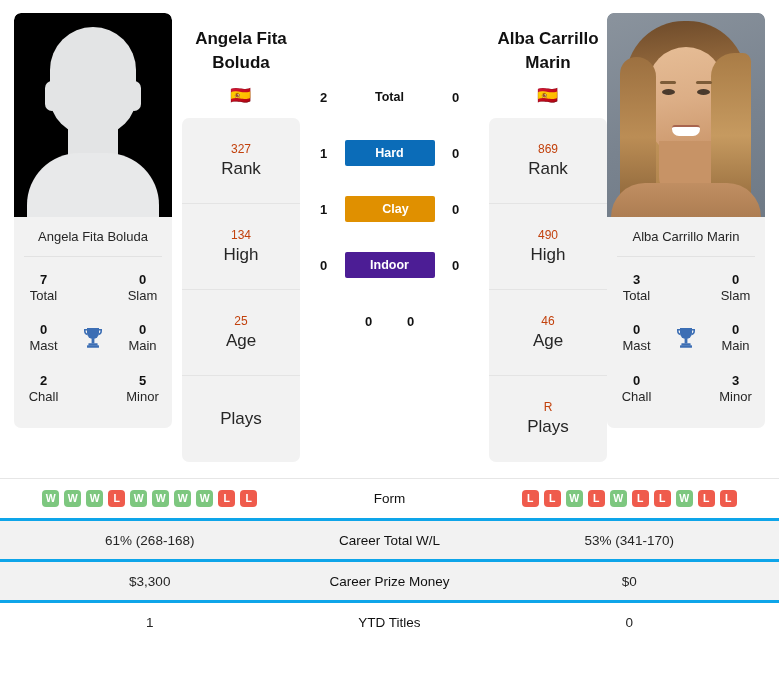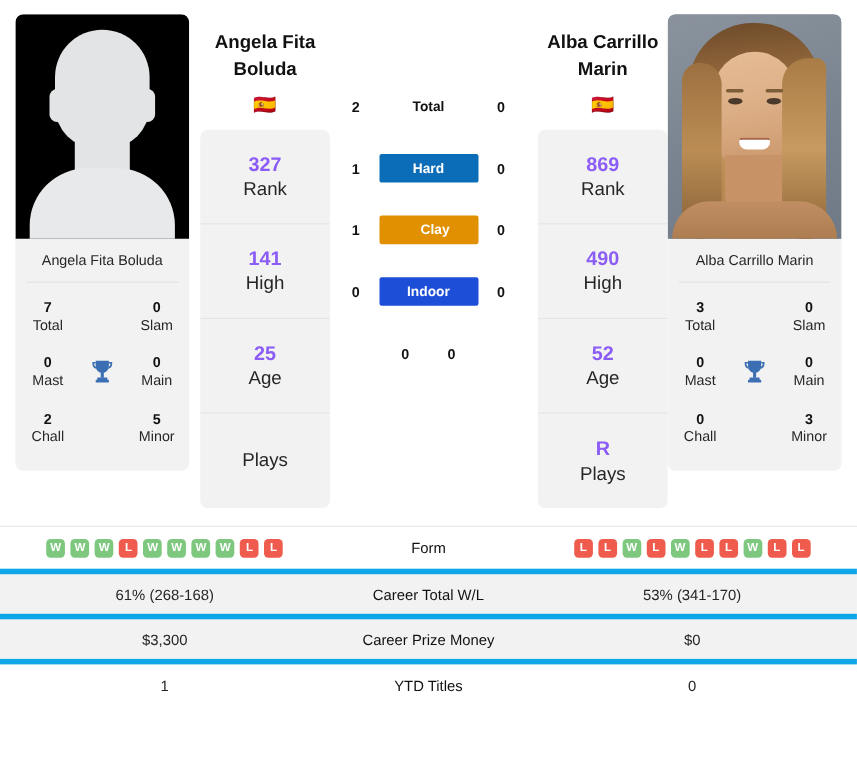--- a/index.html
+++ b/index.html
@@ -256,23 +256,23 @@
     display: flex;
     flex-direction: column;
     align-items: center;
     justify-content: center;
     line-height: 1.3;
     border-bottom: 1px solid #e4e4e4;
     box-sizing: border-box;
   }
   .stat-item:last-child { border-bottom: none; }
   .stat-val {
-    font-size: 18px;
-    font-weight: bold;
-    color: #8b5cf6;
+    font-size: 12px;
+    font-weight: normal;
+    color: #c2410c;
   }
   .stat-lab {
     font-size: 17px;
     color: #262626;
   }
 
   
   .h2h {
     flex: 1 1 auto;
     display: flex;
@@ -320,21 +320,21 @@
     border-collapse: collapse;
     table-layout: fixed;
   }
   .cmp-table tr { height: 41px; }
   .cmp-table tr.shaded { background: #f2f2f2; }
   .cmp-table td {
     text-align: center;
     font-size: 13.5px;
     color: #262626;
     vertical-align: middle;
-    border-top: 5px solid #0ea5e9;
+    border-top: 3px solid #0ea5e9;
     padding: 0;
   }
   .cmp-table tr:first-child td { border-top: 1px solid #e6e6e6; }
   .cmp-table td.mid {
     font-weight: normal;
     color: #111;
     width: 180px;
   }
   .form-wrap {
     display: flex;
@@ -417,21 +417,21 @@
 
     <div class="stat-col">
       <div class="player-title">Angela Fita Boluda</div>
       <div class="flag">🇪🇸</div>
       <div class="stat-box" style="margin-top:14px;">
         <div class="stat-item">
           <div class="stat-val">327</div>
           <div class="stat-lab">Rank</div>
         </div>
         <div class="stat-item">
-          <div class="stat-val">141</div>
+          <div class="stat-val">134</div>
           <div class="stat-lab">High</div>
         </div>
         <div class="stat-item">
           <div class="stat-val">25</div>
           <div class="stat-lab">Age</div>
         </div>
         <div class="stat-item">
           <div class="stat-val"></div>
           <div class="stat-lab">Plays</div>
         </div>
@@ -456,21 +456,21 @@
       <div class="h2h-row">
         <div class="h2h-num">1</div>
         <div class="h2h-mid">
           <span class="surface-badge" id="badge-clay" style="background: rgb(224, 144, 0); padding-left: 12px;">Clay</span>
         </div>
         <div class="h2h-num">0</div>
       </div>
       <div class="h2h-row">
         <div class="h2h-num">0</div>
         <div class="h2h-mid">
-          <span class="surface-badge" id="badge-indoor" style="background: #1d4ed8; text-align: center;">Indoor</span>
+          <span class="surface-badge" id="badge-indoor" style="background: #4c1d95; text-align: center;">Indoor</span>
         </div>
         <div class="h2h-num">0</div>
       </div>
       <div class="h2h-row">
         <div class="h2h-num">0</div>
         <div class="h2h-num">0</div>
       </div>
     </div>
 
     <div class="stat-col">
@@ -479,21 +479,21 @@
       <div class="stat-box" style="margin-top:14px;">
         <div class="stat-item">
           <div class="stat-val">869</div>
           <div class="stat-lab">Rank</div>
         </div>
         <div class="stat-item">
           <div class="stat-val">490</div>
           <div class="stat-lab">High</div>
         </div>
         <div class="stat-item">
-          <div class="stat-val">52</div>
+          <div class="stat-val">46</div>
           <div class="stat-lab">Age</div>
         </div>
         <div class="stat-item">
           <div class="stat-val">R</div>
           <div class="stat-lab">Plays</div>
         </div>
       </div>
     </div>
 
     <div class="photo-card">

